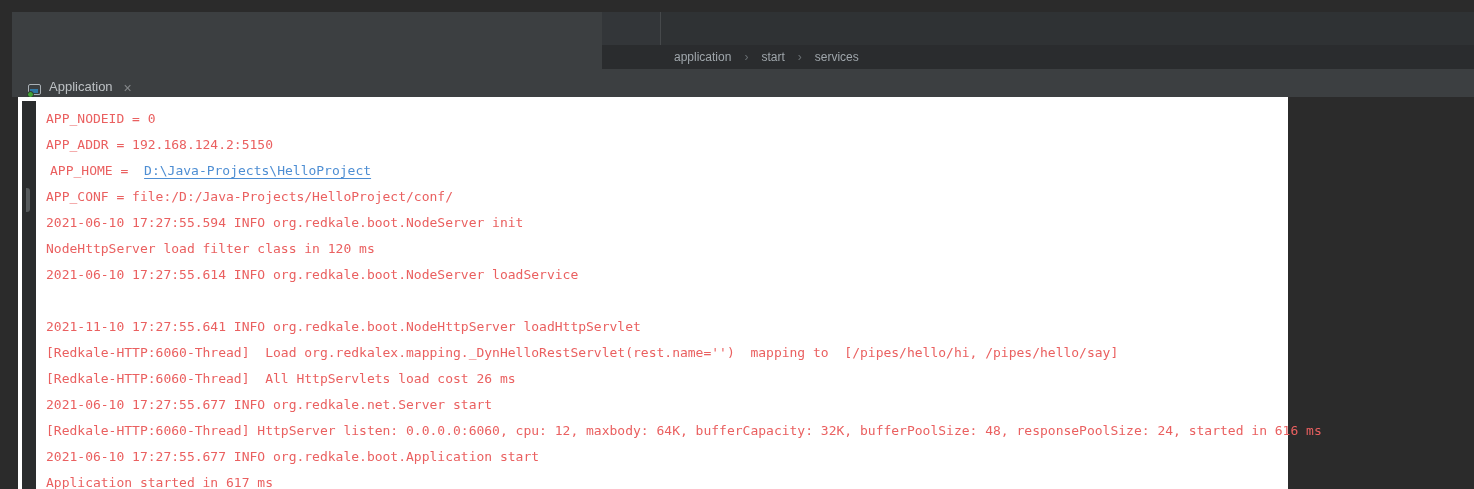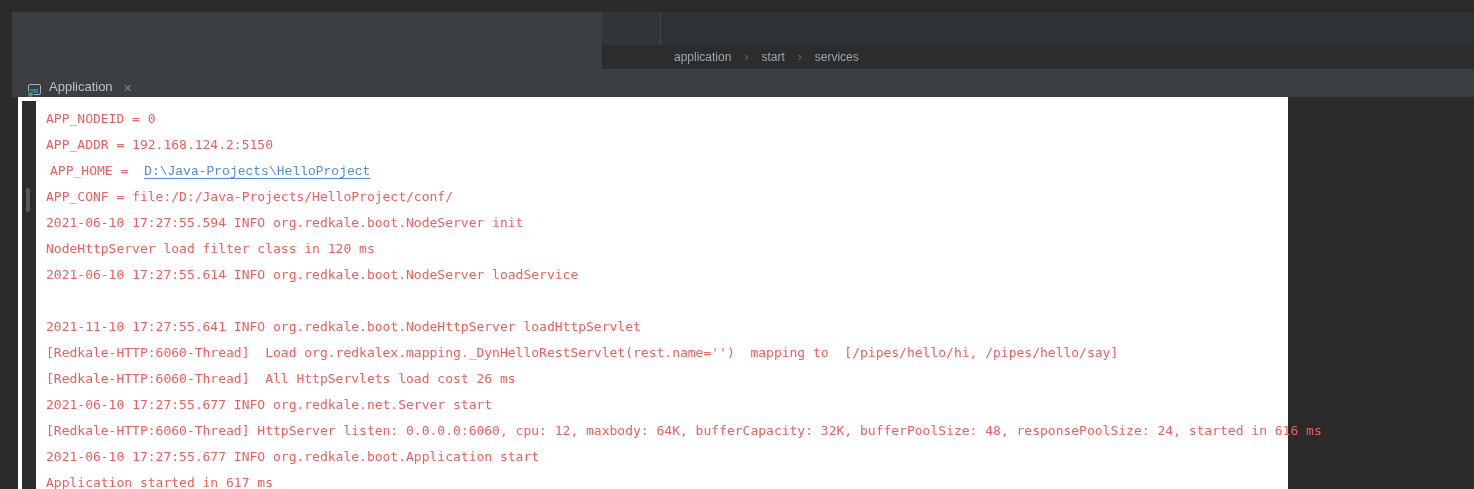--- a/index.html
+++ b/index.html
@@ -30,21 +30,21 @@
   .console-icon .dot { position: absolute; left: -1px; top: 8px; width: 7px; height: 7px; border-radius: 50%;
                        background: #43a336; border: 1px solid #2c2f30; }
 
   
   .console-area { position: absolute; left: 6px; top: 85px; width: 1270px; height: 404px; background: #ffffff; }
   .console-gutter { position: absolute; left: 0; top: 0; width: 14px; height: 404px; background: #2a2c2d; }
   .gutter-thumb { position: absolute; left: 0; top: 83px; width: 4px; height: 24px; background: #55595b; border-radius: 0 3px 3px 0; }
   .console-output { position: absolute; left: 0; top: 3px; width: 1474px; }
   .console-line { height: 22px; line-height: 22px; padding-left: 20px; white-space: pre;
                   font-family: "DejaVu Sans Mono", "Liberation Mono", monospace; font-size: 13px; color: #ea6060; }
-  .console-line a.file-link { color: #4e8ed3; text-decoration: underline; text-underline-offset: 3px; cursor: pointer; font-family: Liberation Mono, monospace; }
+  .console-line a.file-link { color: #4e8ed3; text-decoration: underline; text-underline-offset: 3px; cursor: pointer; }
   .bottom-strip { position: absolute; left: 0; top: 486px; width: 1474px; height: 3px; background: #212325; }
 </style>
 </head>
 <body>
 
 <div class="top-left-panel"></div>
 <div class="top-mid-panel"></div>
 <div class="top-right-panel"></div>
 
 <div class="breadcrumb-bar" id="breadcrumb-bar">

